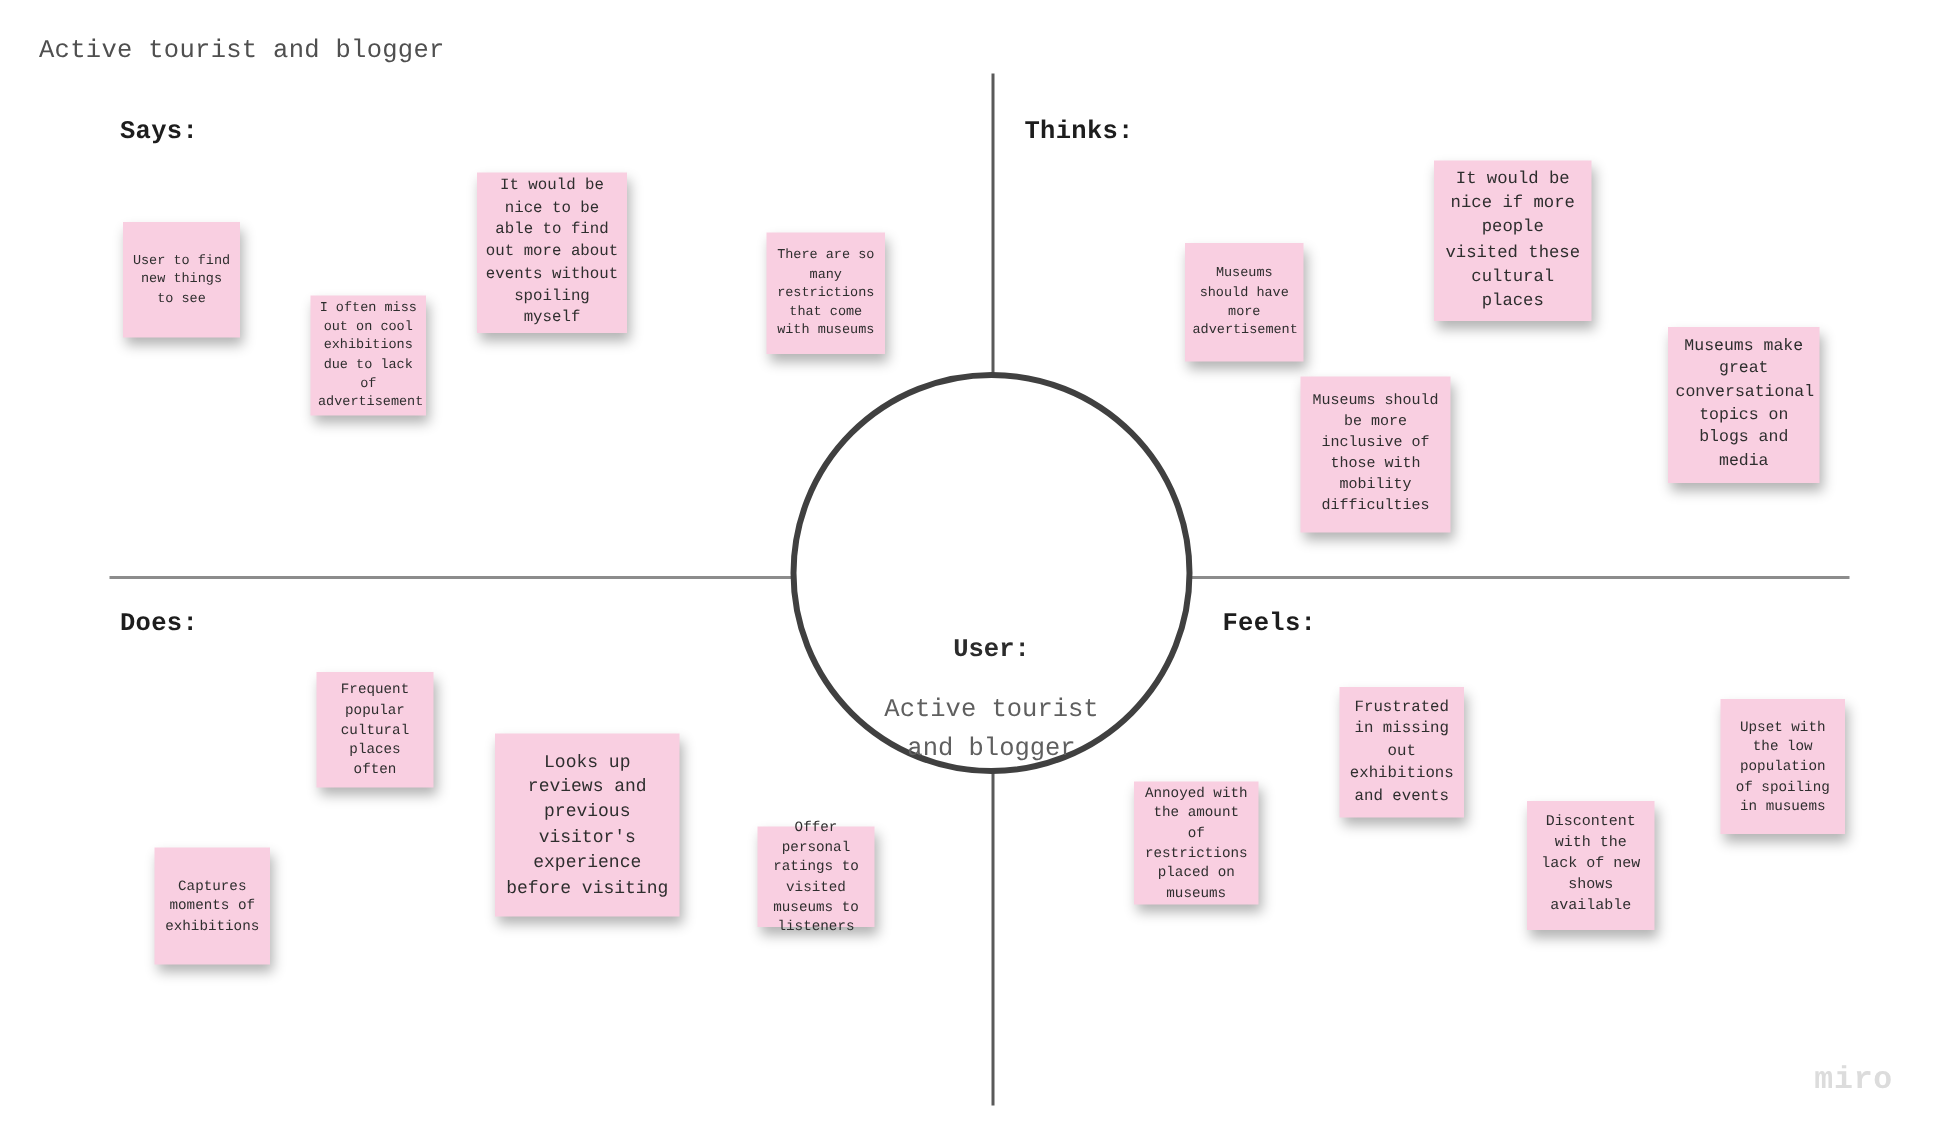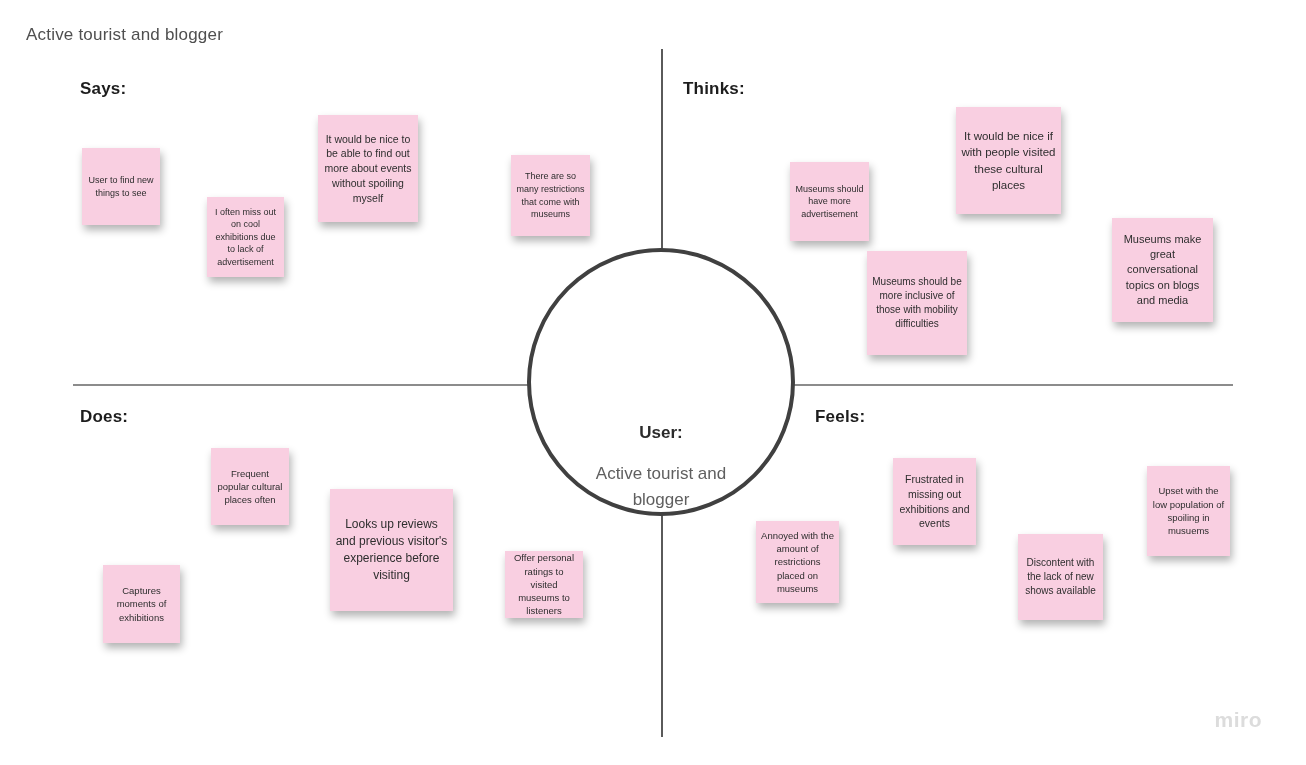--- a/index.html
+++ b/index.html
@@ -1,15 +1,15 @@
 <!DOCTYPE html>
 <html><head>
 <meta charset="utf-8">
 <style>
-  * { margin: 0; padding: 0; box-sizing: border-box; }
+  * { margin: 0; padding: 0; box-sizing: border-box; font-family: Liberation Mono, monospace; }
   html, body { width: 1306px; height: 765px; background: #ffffff; overflow: hidden; }
   body { font-family: "Liberation Sans", sans-serif; }
   #board { position: relative; width: 1306px; height: 765px; background: #ffffff; }
 
   .board-title {
     position: absolute; left: 26px; top: 25px;
     font-size: 17px; color: #4f4f4f; letter-spacing: 0.2px;
   }
 
   .axis { position: absolute; background: #8c8c8c; z-index: 1; }
@@ -84,21 +84,21 @@
       <div class="sticky-note" style="left: 318px; top: 115px; width: 100px; height: 107px; font-size: 10.5px;">
         <span>It would be nice to be able to find out more about events without spoiling myself</span>
       </div>
       <div class="sticky-note" style="left: 472px; top: 155px; width: 79px; height: 81px; font-size: 9px; margin-left: 39px;">
         <span>There are so many restrictions that come with museums</span>
       </div>
       <div class="sticky-note" style="left: 766px; top: 162px; width: 79px; height: 79px; font-size: 9px; margin-left: 24px;">
         <span>Museums should have more advertisement</span>
       </div>
       <div class="sticky-note" style="left: 956px; top: 107px; width: 105px; height: 107px; font-size: 11.5px;">
-        <span>It would be nice if with people visited these cultural places</span>
+        <span>It would be nice if more people visited these cultural places</span>
       </div>
       <div class="sticky-note" style="left: 867px; top: 251px; width: 100px; height: 104px; font-size: 10px;">
         <span>Museums should be more inclusive of those with mobility difficulties</span>
       </div>
       <div class="sticky-note" style="left: 1112px; top: 218px; width: 101px; height: 104px; font-size: 11px;">
         <span>Museums make great conversational topics on blogs and media</span>
       </div>
       <div class="sticky-note" style="left: 211px; top: 448px; width: 78px; height: 77px; font-size: 9.5px;">
         <span>Frequent popular cultural places often</span>
       </div>

